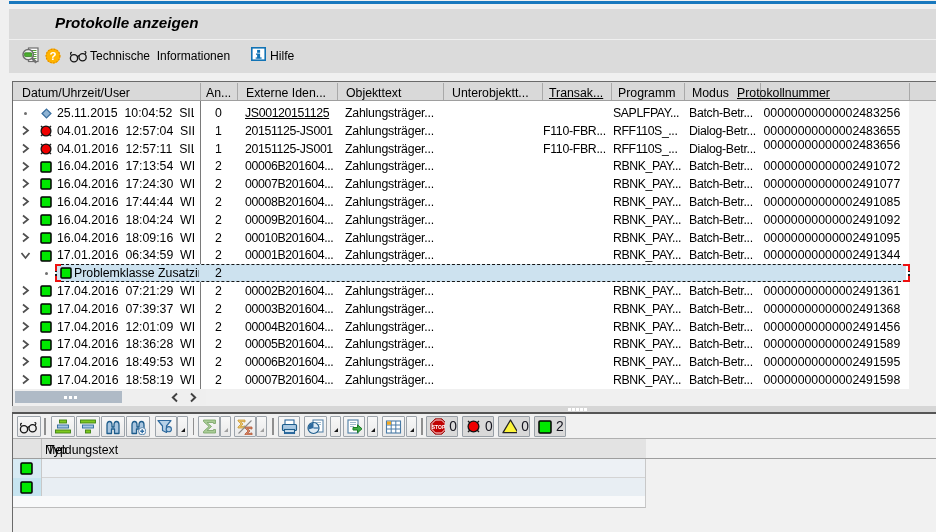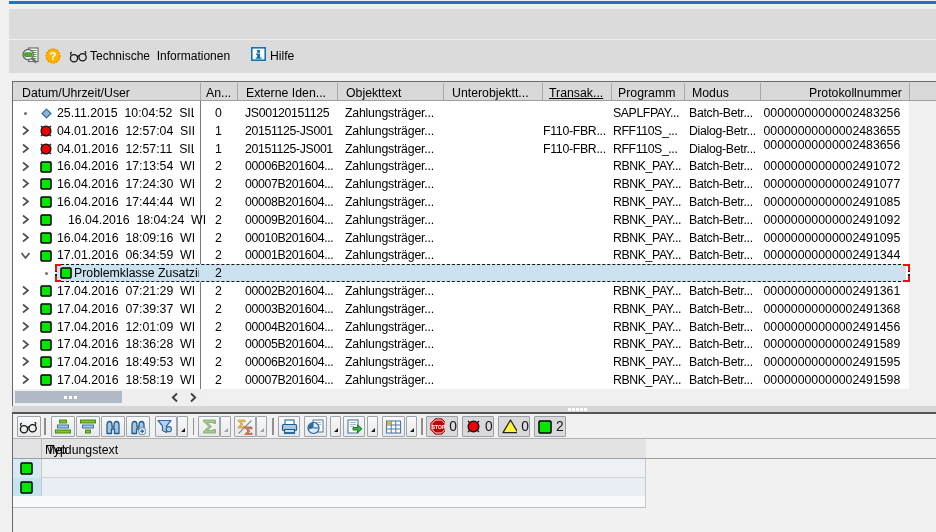--- a/index.html
+++ b/index.html
@@ -1,20 +1,21 @@
 <!DOCTYPE html>
 <html><head><meta charset="utf-8"><style>
 *{margin:0;padding:0;box-sizing:border-box;}
 body{font-family:"Liberation Sans",sans-serif;}
 .t{position:absolute;font-size:12.3px;color:#000;white-space:pre;line-height:1;}
 svg{display:block;}
 </style></head><body>
 <div style="position:relative;width:936px;height:532px;background:#f0f0f0;overflow:hidden;">
 <div style="position:absolute;left:9px;top:0.8px;width:927px;height:3px;background:#1878be;"></div>
 <div style="position:absolute;left:9px;top:9px;width:927px;height:29.5px;background:#dbdbdb;"></div>
+<div class="t" style="left:55px;top:14.8px;font-size:15.2px;font-weight:bold;font-style:italic;">Protokolle anzeigen</div>
 <div style="position:absolute;left:9px;top:40px;width:927px;height:32.5px;background:#dbdbdb;"></div>
 <div style="position:absolute;left:22px;top:47px;">
       <svg width="17" height="17" style="">
         <rect x="6.5" y="1" width="9.5" height="13.5" fill="#fff" stroke="#6e6e6e" stroke-width="1.2"></rect>
         <path d="M8.5 3.5 h6 M8.5 5.5 h6 M8.5 7.5 h6 M8.5 9.5 h6 M8.5 11.5 h6" stroke="#54a33a" stroke-width="1.1"></path>
         <circle cx="6.2" cy="7.6" r="5.2" fill="#f2f2f2" stroke="#6e6e6e" stroke-width="1.5"></circle>
         <rect x="2.6" y="5.8" width="7.2" height="3.8" rx="0.8" fill="#4caf2e" stroke="#2e7d1c" stroke-width="0.8"></rect>
         <path d="M10.2 11.4 L14.4 15.6" stroke="#707070" stroke-width="2.6"></path>
       </svg>
     </div>
@@ -60,32 +61,32 @@
 <div style="position:absolute;left:760px;top:83px;width:1px;height:17px;background:#a9a9a9;"></div>
 <div style="position:absolute;left:909px;top:83px;width:1px;height:17px;background:#a9a9a9;"></div>
 <div class="t" style="left:22px;top:87px;">Datum/Uhrzeit/User</div>
 <div class="t" style="left:206px;top:87px;">An...</div>
 <div class="t" style="left:246px;top:87px;">Externe Iden...</div>
 <div class="t" style="left:346px;top:87px;">Objekttext</div>
 <div class="t" style="left:452px;top:87px;">Unterobjektt...</div>
 <div class="t" style="left:549px;top:87px;text-decoration:underline;">Transak...</div>
 <div class="t" style="left:618px;top:87px;">Programm</div>
 <div class="t" style="left:692px;top:87px;">Modus</div>
-<div class="t" style="left:809px;top:87px;">Protokollnummer</div>
+<div class="t" style="left:737px;top:87px;text-decoration:underline;">Protokollnummer</div>
 <div style="position:absolute;left:13px;top:100.5px;width:896px;height:288.5px;background:#fff;"></div>
 <div style="position:absolute;left:199.5px;top:100.5px;width:1px;height:288.5px;background:#7a7a7a;"></div>
 <div style="position:absolute;left:24px;top:111.6px;width:3px;height:3px;background:#6e6e6e;border-radius:50%;"></div>
 <div style="position:absolute;left:41px;top:107.6px;">
       <svg width="11" height="11" style="">
         <path d="M5.5 1.0999999999999996 L9.9 5.5 L5.5 9.9 L1.0999999999999996 5.5 Z" fill="#8fb4d4" stroke="#3a6f9f" stroke-width="1.3"></path>
       </svg>
     </div>
 <div class="t" style="left:57px;top:107.0px;width:137px;overflow:hidden;">25.11.2015  10:04:52  SIL</div>
 <div class="t" style="left:200px;top:107.0px;width:37px;text-align:center;">0</div>
-<div class="t" style="left:245px;top:107.0px;letter-spacing:-0.35px;">JS00120151125</div>
+<div class="t" style="left:245px;top:107.0px;letter-spacing:-0.35px;text-decoration:underline;">JS00120151125</div>
 <div class="t" style="left:345px;top:107.0px;letter-spacing:-0.2px;">Zahlungsträger...</div>
 <div class="t" style="left:613px;top:107.0px;letter-spacing:-0.4px;">SAPLFPAY...</div>
 <div class="t" style="left:689px;top:107.0px;letter-spacing:-0.3px;">Batch-Betr...</div>
 <div class="t" style="left:763.5px;top:107.0px;">00000000000002483256</div>
 <div style="position:absolute;left:21px;top:124.9px;">
       <svg width="9" height="11" style="">
         <path d="M2 1.5 L7 5.5 L2 9.5" fill="none" stroke="#4f4f4f" stroke-width="1.7"></path>
       </svg>
     </div>
 <div style="position:absolute;left:39px;top:123.9px;">
@@ -175,21 +176,21 @@
 <div style="position:absolute;left:21px;top:213.9px;">
       <svg width="9" height="11" style="">
         <path d="M2 1.5 L7 5.5 L2 9.5" fill="none" stroke="#4f4f4f" stroke-width="1.7"></path>
       </svg>
     </div>
 <div style="position:absolute;left:40px;top:213.9px;">
       <svg width="12" height="12" style="">
         <rect x="1" y="1" width="10" height="10" rx="1" fill="#00e800" stroke="#000" stroke-width="1.5"></rect>
       </svg>
     </div>
-<div class="t" style="left:68px;top:213.8px;width:137px;overflow:hidden;">16.04.2016  18:04:24  WI</div>
+<div class="t" style="left:57px;top:213.8px;width:137px;overflow:hidden;">16.04.2016  18:04:24  WI</div>
 <div class="t" style="left:200px;top:213.8px;width:37px;text-align:center;">2</div>
 <div class="t" style="left:245px;top:213.8px;letter-spacing:-0.35px;">00009B201604...</div>
 <div class="t" style="left:345px;top:213.8px;letter-spacing:-0.2px;">Zahlungsträger...</div>
 <div class="t" style="left:613px;top:213.8px;letter-spacing:-0.4px;">RBNK_PAY...</div>
 <div class="t" style="left:689px;top:213.8px;letter-spacing:-0.3px;">Batch-Betr...</div>
 <div class="t" style="left:763.5px;top:213.8px;">00000000000002491092</div>
 <div style="position:absolute;left:21px;top:231.7px;">
       <svg width="9" height="11" style="">
         <path d="M2 1.5 L7 5.5 L2 9.5" fill="none" stroke="#4f4f4f" stroke-width="1.7"></path>
       </svg>

